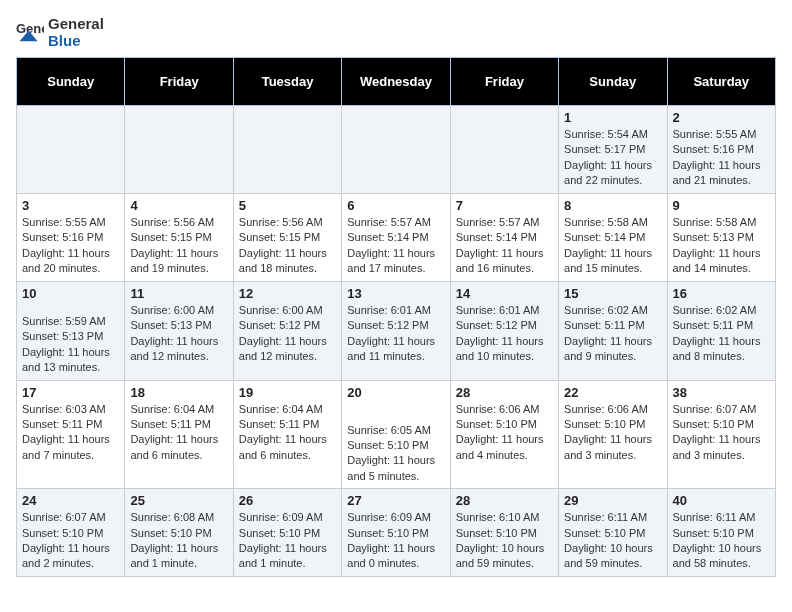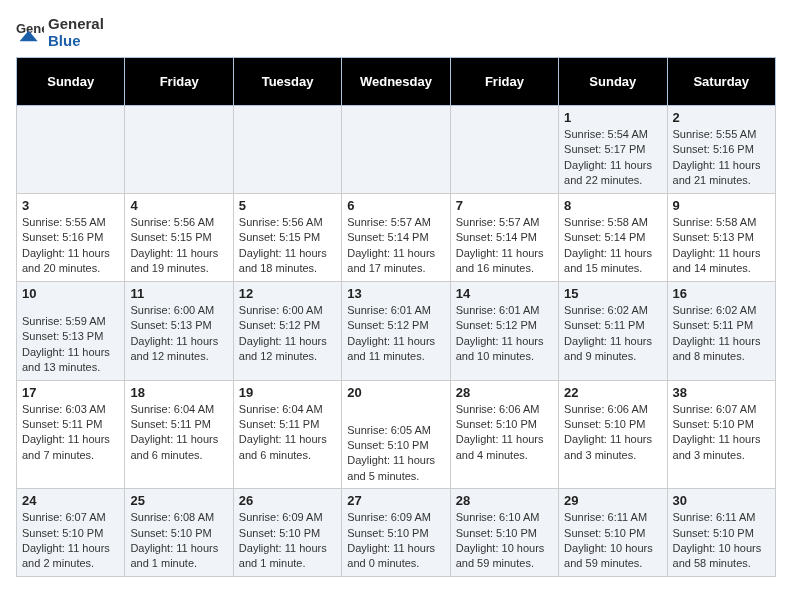--- a/index.html
+++ b/index.html
@@ -292,20 +292,20 @@
 Sunset: 5:10 PM
 Daylight: 10 hours and 59 minutes.</div>
         </td>
         <td>
           <span class="day-number">29</span>
           <div class="day-info" style="white-space: pre-line;">Sunrise: 6:11 AM
 Sunset: 5:10 PM
 Daylight: 10 hours and 59 minutes.</div>
         </td>
         <td>
-          <span class="day-number">30</span>
+          <span class="day-number">40</span>
           <div class="day-info" style="white-space: pre-line;">Sunrise: 6:11 AM
 Sunset: 5:10 PM
 Daylight: 10 hours and 58 minutes.</div>
         </td>
       </tr>
     </tbody>
 </table>
 
 </body></html>

